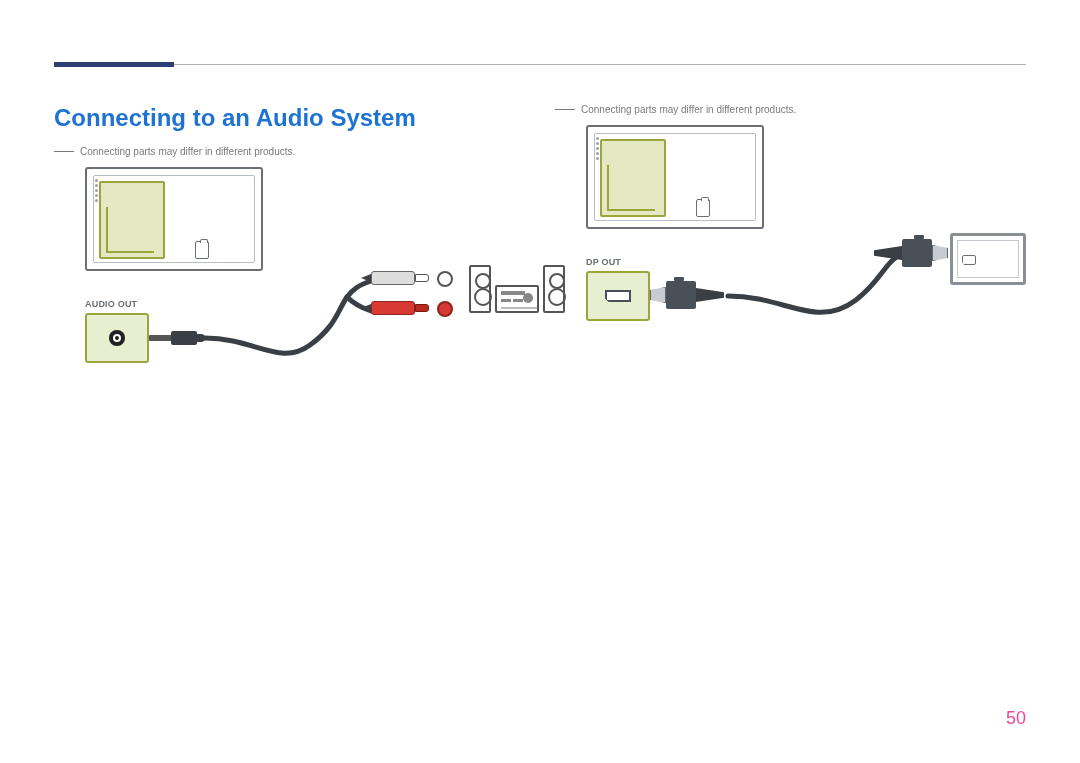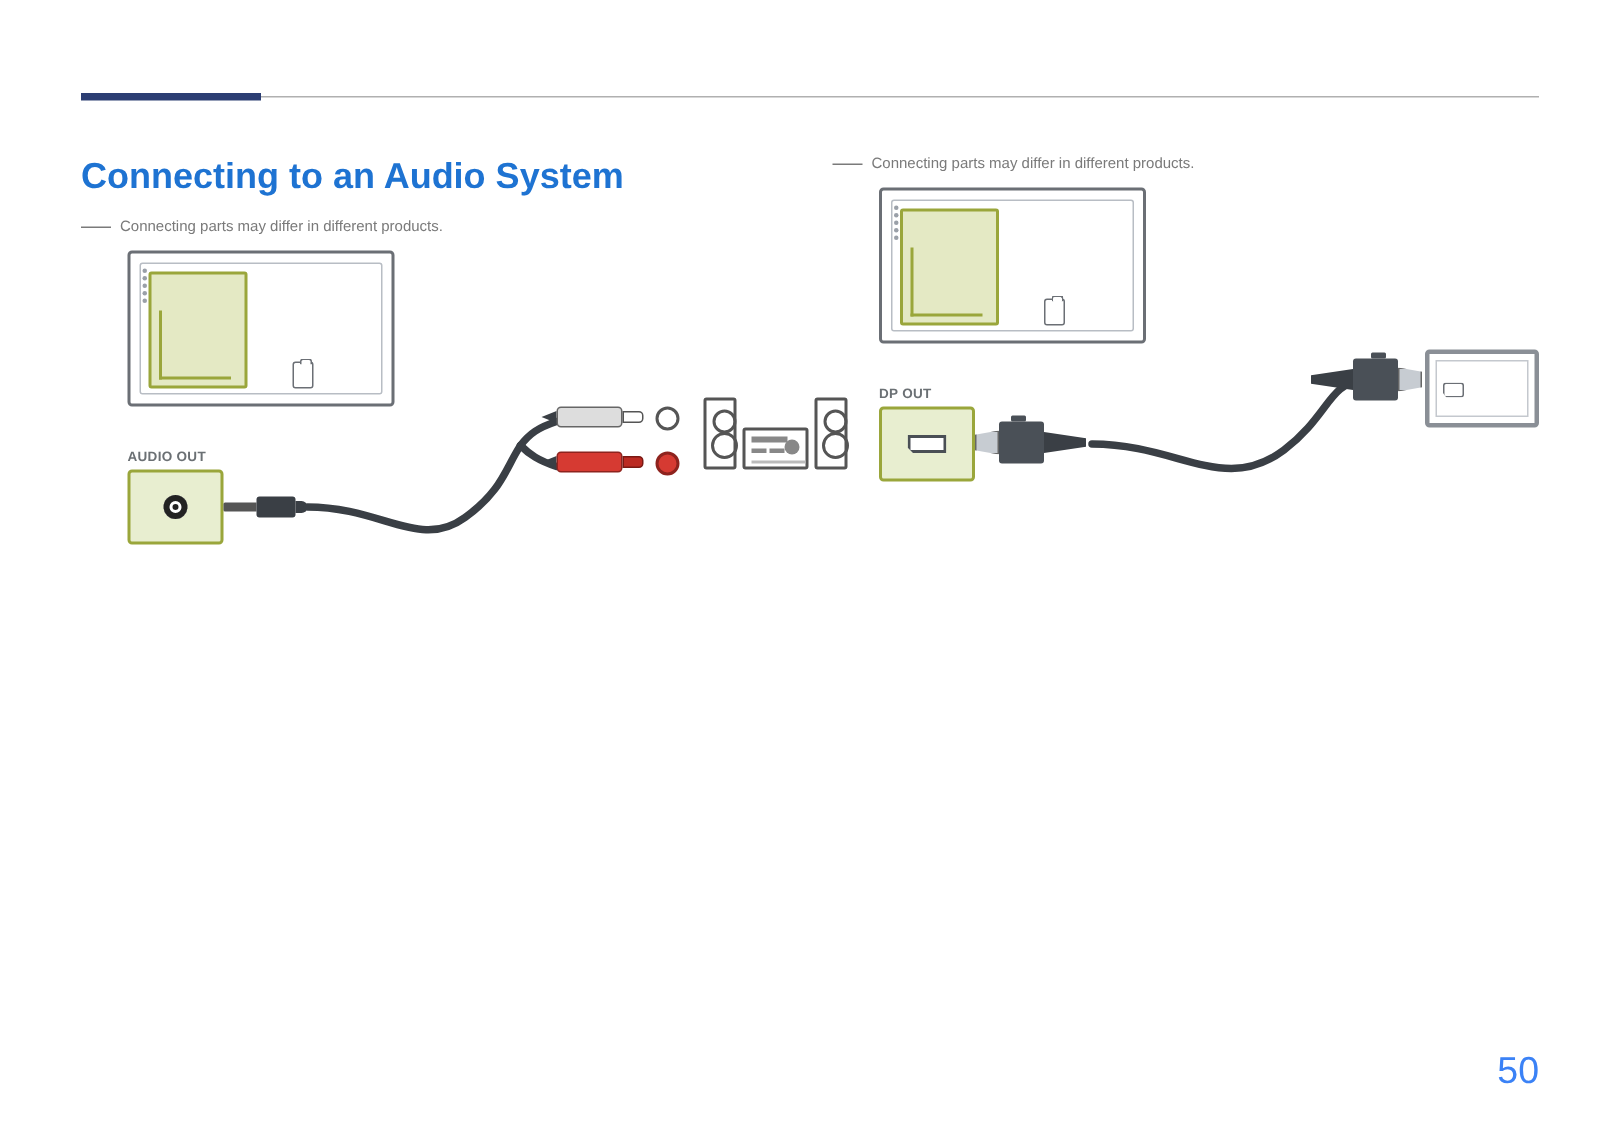--- a/index.html
+++ b/index.html
@@ -7,21 +7,21 @@
   .page { position: relative; width: 1080px; height: 763px; padding: 48px 54px 24px 54px; text-decoration: underline; }
   .rule-wrap { position: absolute; left: 54px; right: 54px; top: 64px; }
   .rule-thin { height: 1px; background: #b0b0b0; width: 100%; }
   .rule-thick { position: absolute; left: 0; top: -2px; height: 5px; width: 120px; background: #2c3e73; }
   .columns { position: absolute; left: 54px; right: 54px; top: 104px; display: flex; gap: 30px; }
   .col { flex: 1; }
   .section-title { color: #1e73d2; font-size: 24px; font-weight: 700; margin-bottom: 14px; }
   .note { font-size: 10px; color: #7a7a7a; display: flex; align-items: center; gap: 6px; margin-bottom: 10px; }
   .note-dash { display: inline-block; width: 20px; height: 1px; background: #7a7a7a; }
   .diagram-area { position: relative; height: 230px; margin-left: 31px; }
-  .page-number { position: absolute; right: 54px; bottom: 34px; font-size: 25px; color: #3b82f6; font-weight: 400; }
+  .page-number { position: absolute; right: 54px; bottom: 34px; font-size: 18px; color: #ec4899; font-weight: 400; }
 
   
   .monitor-back {
     position: absolute; left: 0; top: 0; width: 178px; height: 104px;
     border: 2px solid #6b6f75; border-radius: 3px; background: #fff;
   }
   .monitor-back::before { content:""; position:absolute; left:6px; top:6px; right:6px; bottom:6px; border:1px solid #b8bdc4; border-radius:2px; }
   .mb-inner1 { position:absolute; left:12px; top:12px; width:66px; height:78px; border:2px solid #9aa63b; background:#e4e9c4; border-radius:2px; }
   .mb-inner1::after { content:""; position:absolute; left:5px; top:24px; width:46px; height:44px; border-left:2px solid #9aa63b; border-bottom:2px solid #9aa63b; }
   .mb-dots { position:absolute; left:8px; top:10px; width:3px; }

